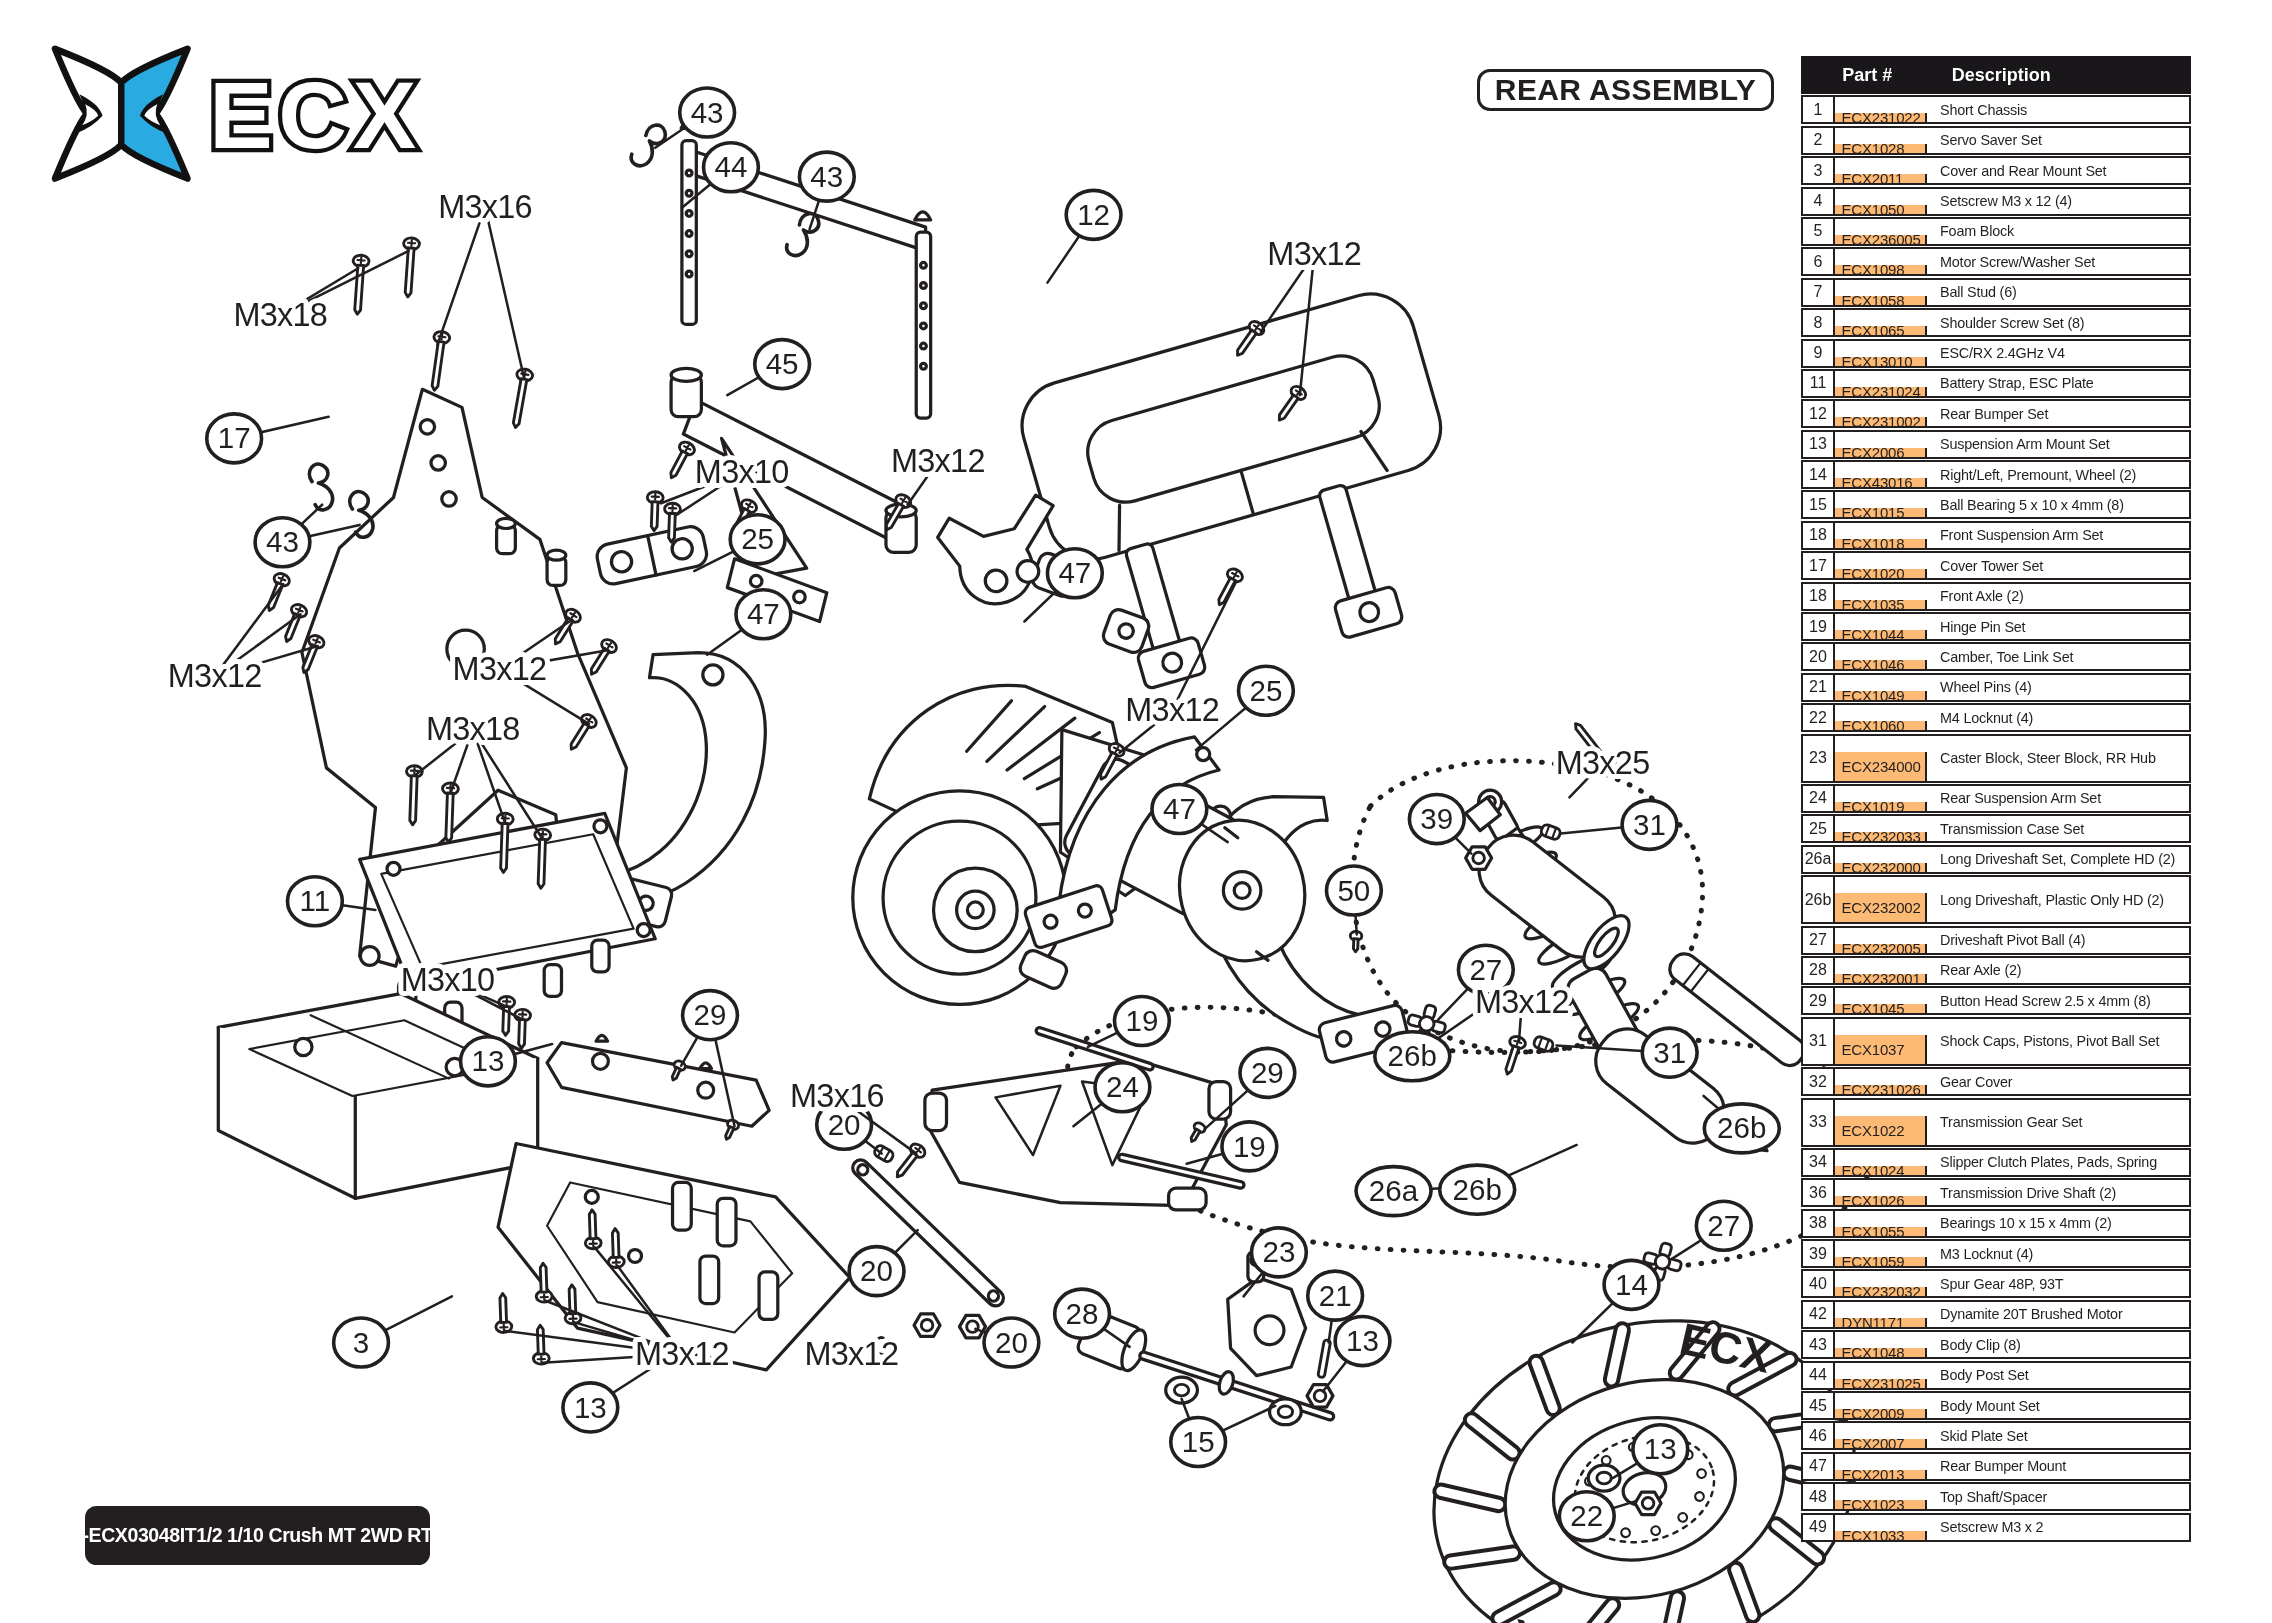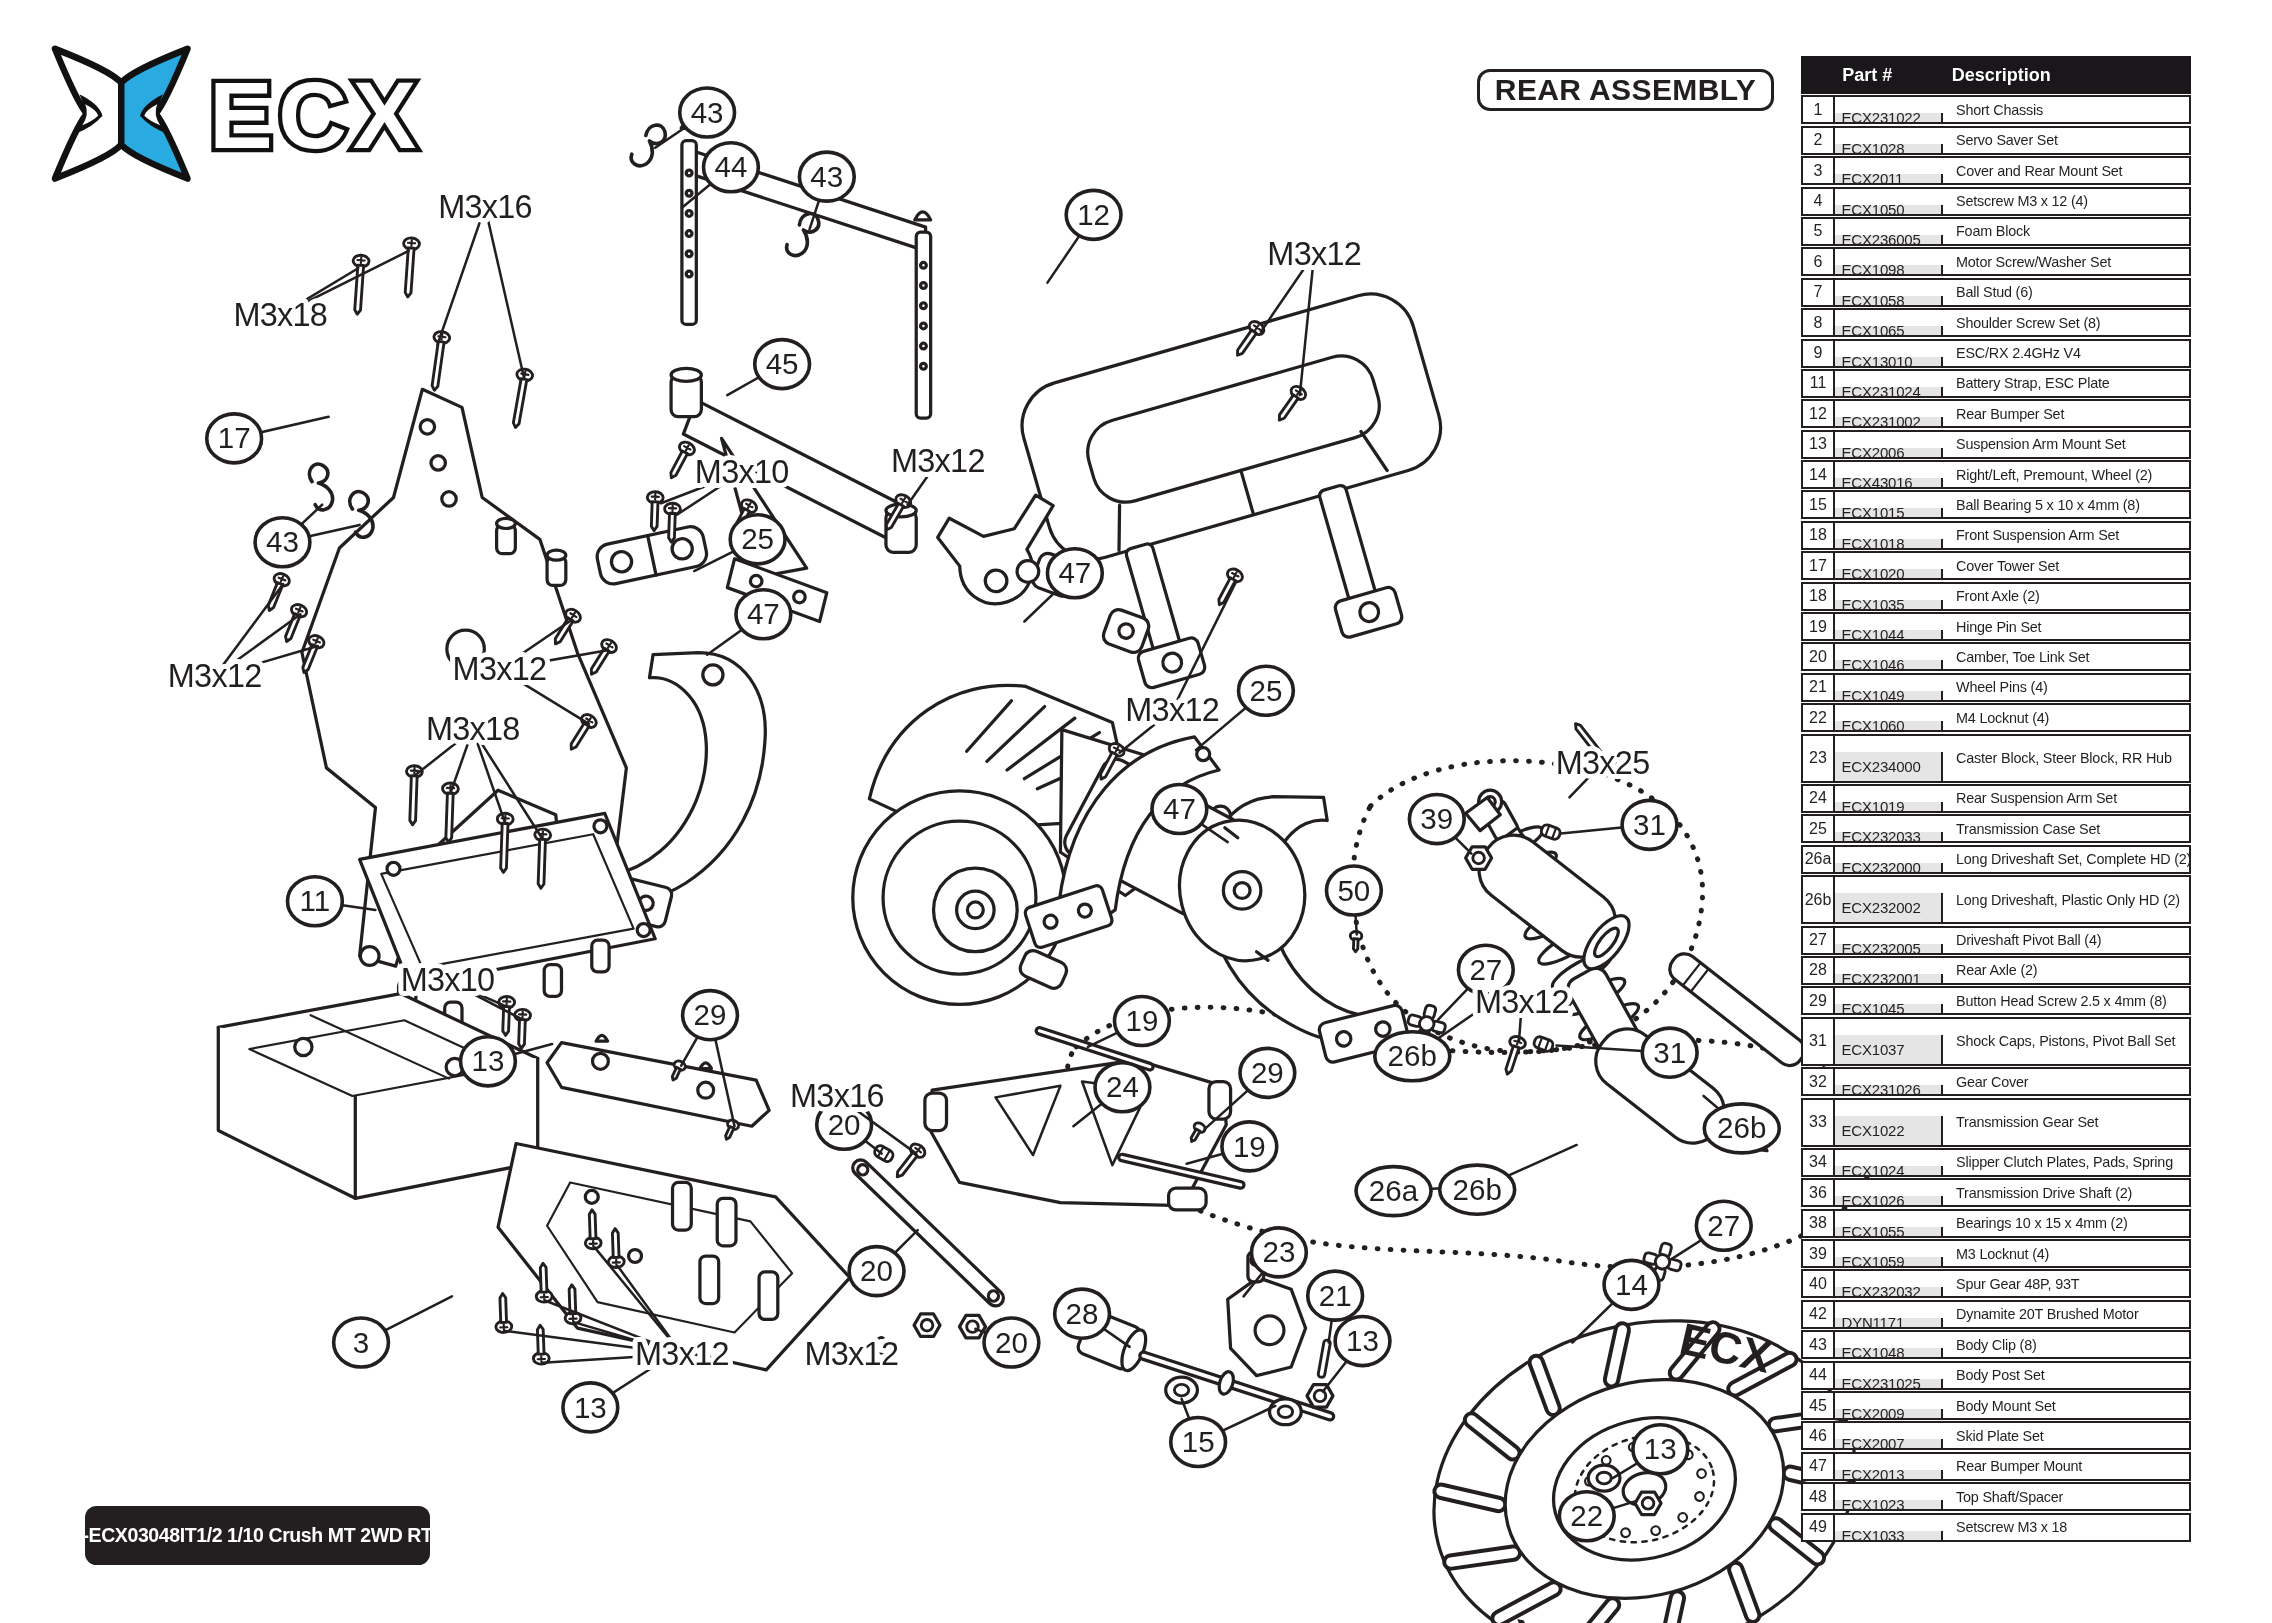--- a/index.html
+++ b/index.html
@@ -18,21 +18,21 @@
   .parts-table{position:absolute;left:1801px;top:56px;width:390px;}
   .t-head{display:flex;background:#1a171b;color:#fff;height:38px;align-items:center;
      font-size:18px;font-weight:bold;border:2.2px solid #1a171b;box-sizing:border-box;}
   .t-head .h-num{width:32px;}
   .t-head .h-part{width:108px;padding-left:7.2px;box-sizing:border-box;}
   .t-head .h-desc{flex:1;padding-left:8.7px;}
   .t-row{display:flex;border:2.2px solid #231f20;margin-top:1.4px;background:#fff;height:25px;box-sizing:content-box;}
   .t-row.tall{height:45px;}
   .t-row .c-num{width:32px;display:flex;align-items:center;justify-content:center;
      font-size:16px;border-right:2.2px solid #231f20;box-sizing:border-box;}
-  .t-row .c-part{width:108px;background:#e5e5e5;display:flex;align-items:center;padding-left:6.5px;
+  .t-row .c-part{width:92px;background:#fdba74;display:flex;align-items:center;padding-left:6.5px;
      font-size:15px;border-right:2.2px solid #231f20;box-sizing:border-box;letter-spacing:-0.2px;margin-top:16px;}
   .t-row .c-desc{flex:1;display:flex;align-items:center;padding-left:13px;font-size:14.4px;
      letter-spacing:-0.2px;white-space:nowrap;overflow:hidden;}
   
   .logo{position:absolute;left:42px;top:38px;width:389px;height:155px;}
 </style>
 </head>
 <body>
 
 <div class="page">
@@ -992,18 +992,18 @@
           <div class="c-desc">Rear Bumper Mount</div>
         </div>
         <div class="t-row">
           <div class="c-num">48</div>
           <div class="c-part">ECX1023</div>
           <div class="c-desc">Top Shaft/Spacer</div>
         </div>
         <div class="t-row">
           <div class="c-num">49</div>
           <div class="c-part">ECX1033</div>
-          <div class="c-desc">Setscrew M3 x 18</div>
+          <div class="c-desc">Setscrew M3 x 2</div>
         </div>
       </div>
   </div>
 </div>
 
 
 </body></html>

